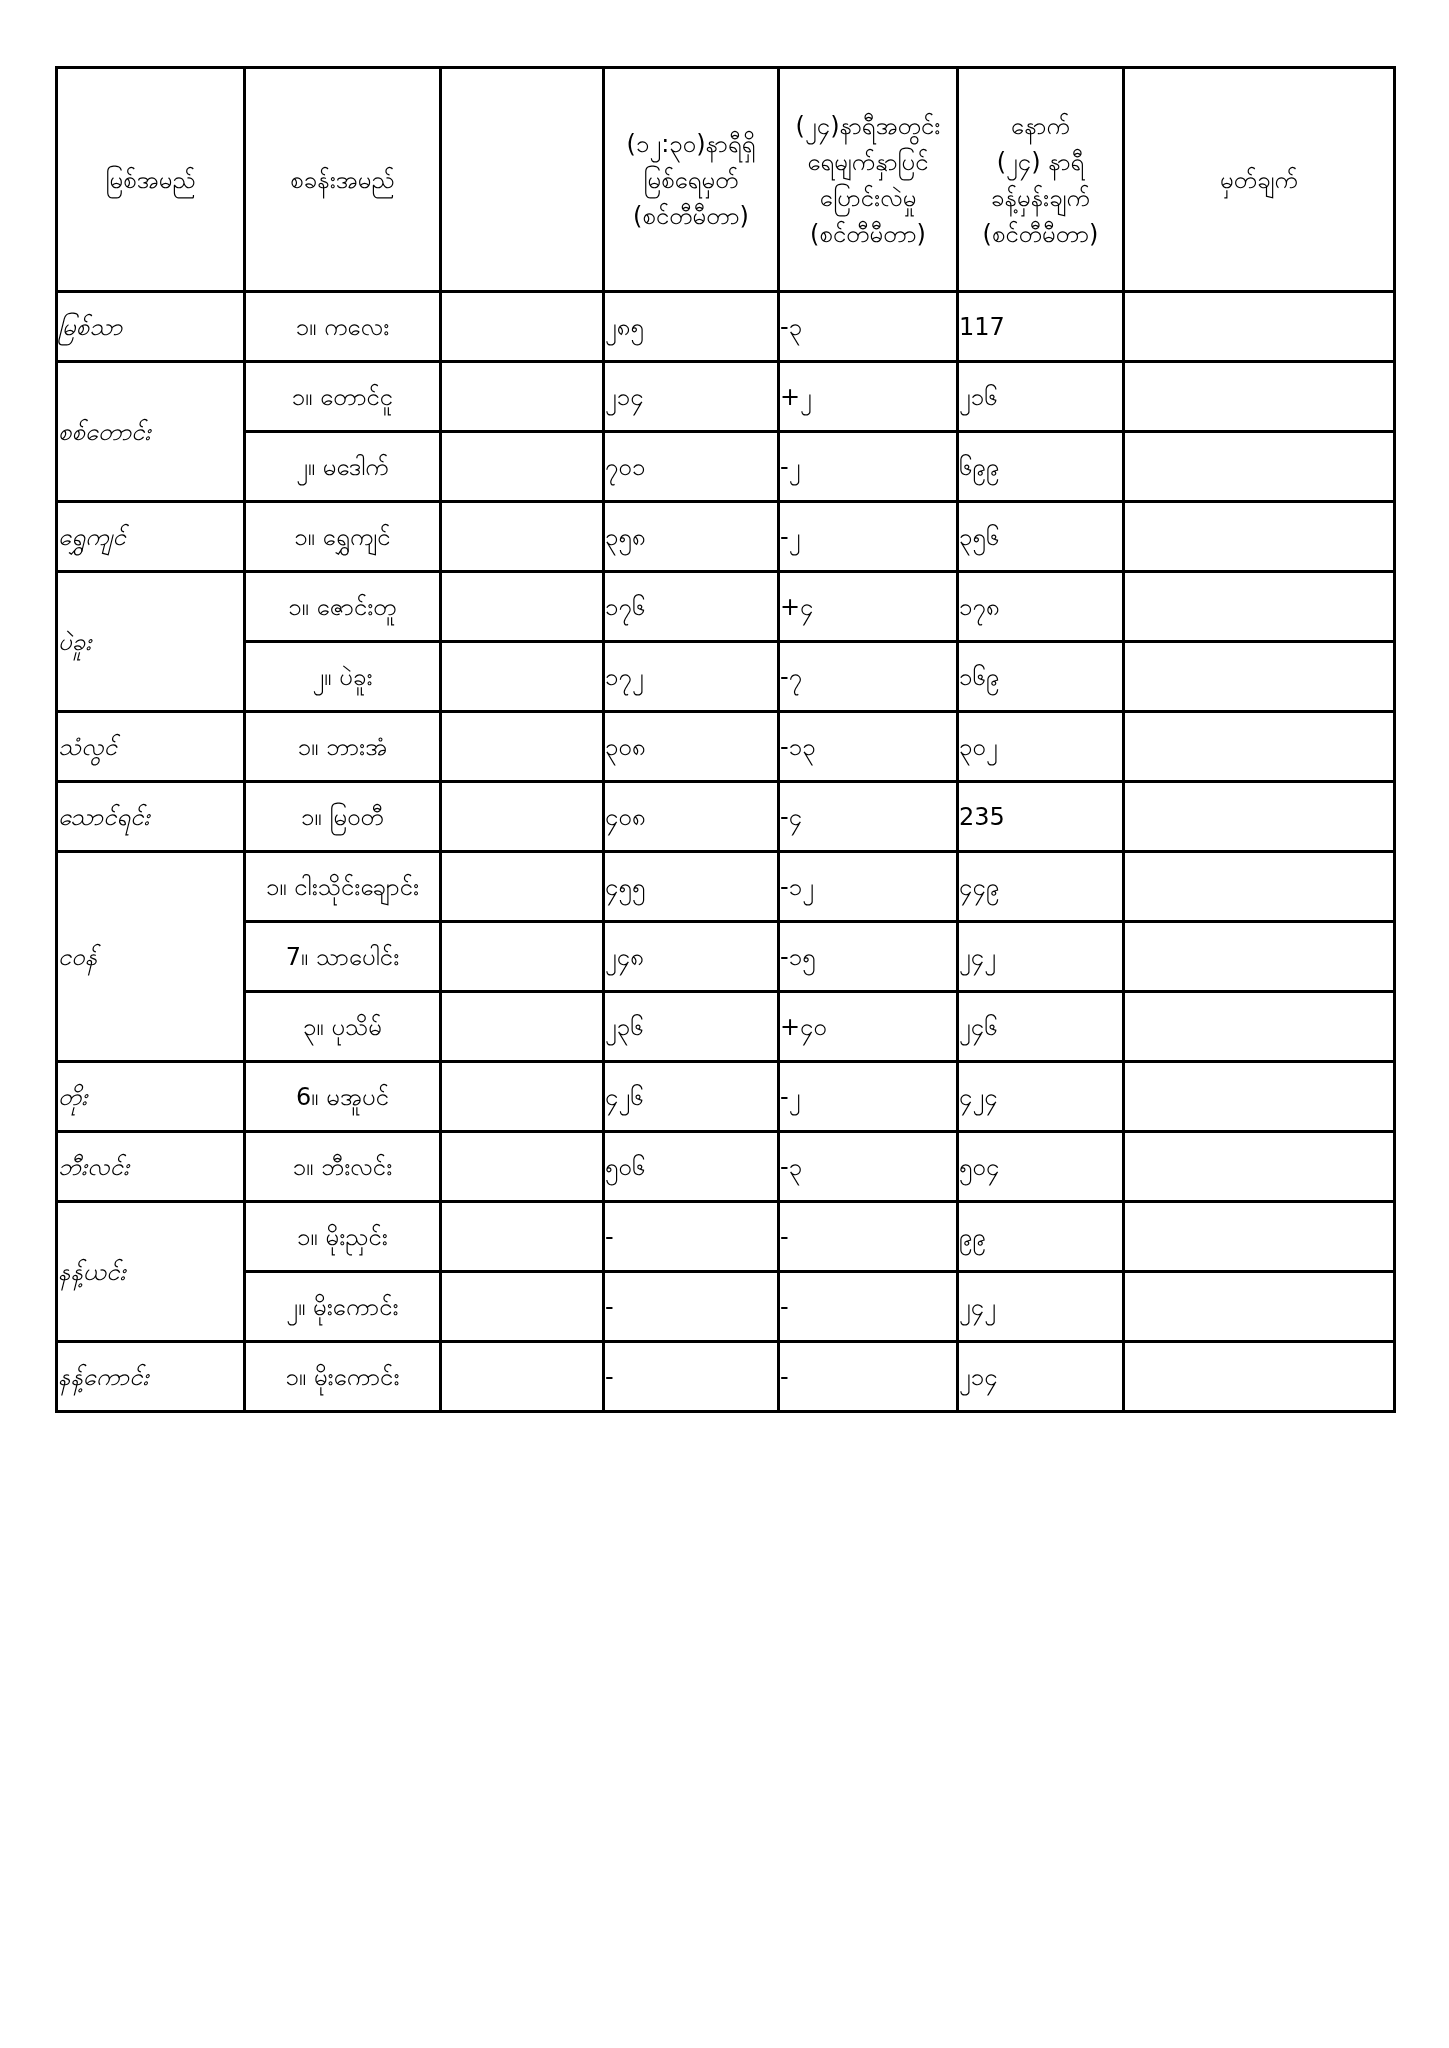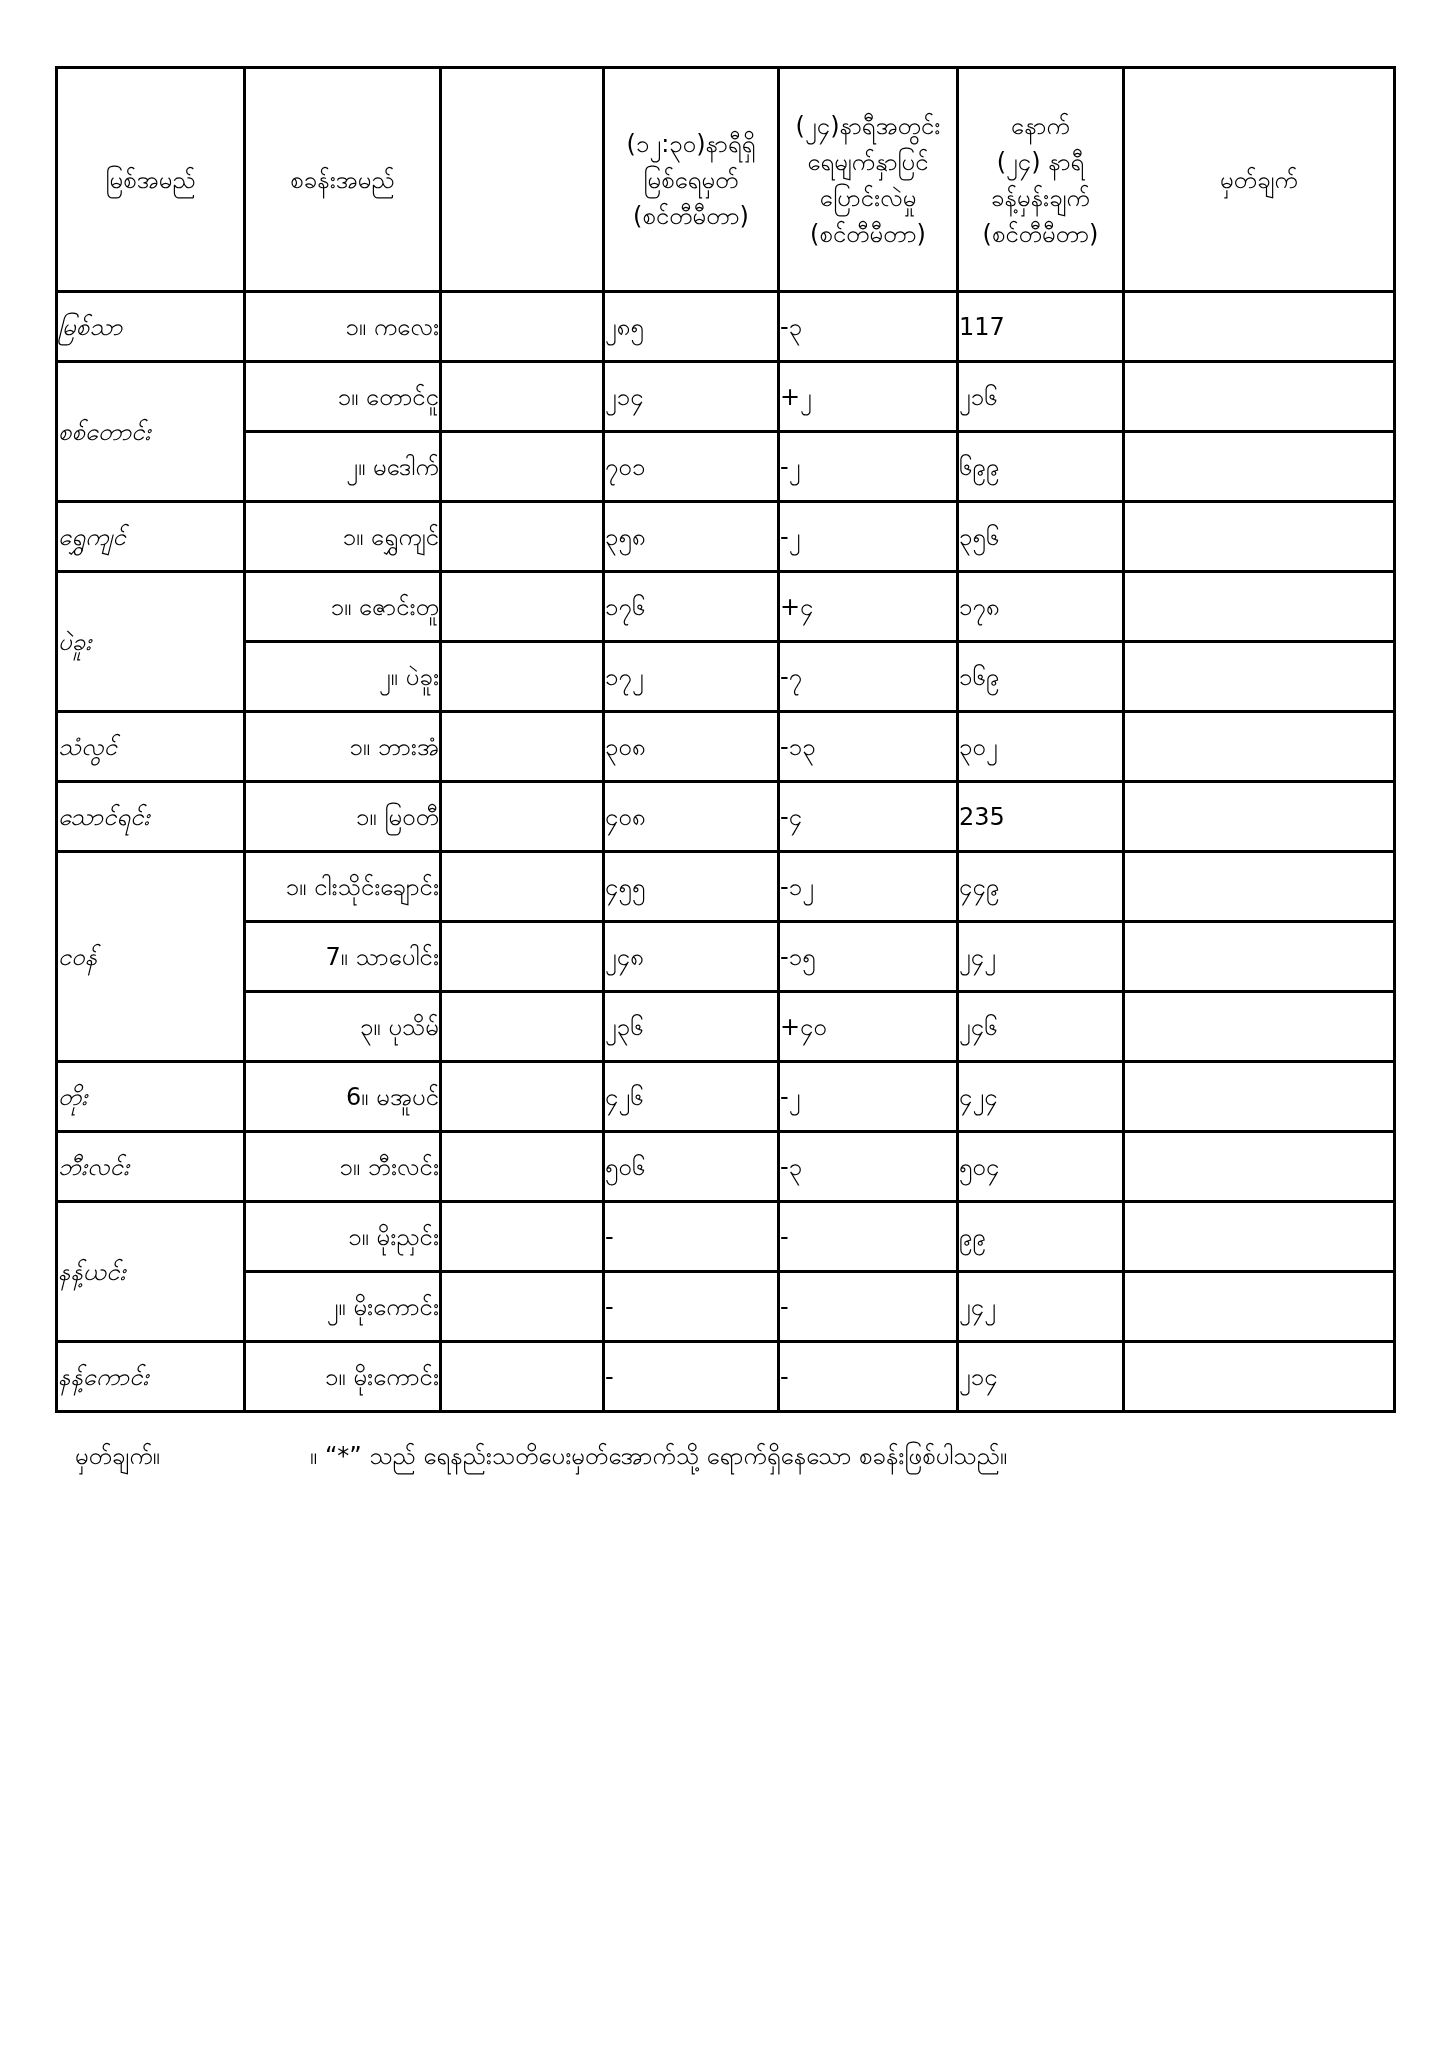--- a/index.html
+++ b/index.html
@@ -33,21 +33,21 @@
     line-height: 1.5;
     overflow: hidden;
     vertical-align: middle;
     padding: 0;
   }
   table.river-table thead tr { height: 224px; }
   table.river-table tbody tr { height: 70px; }
   th.hdr { text-align: center; padding: 0 6px; }
   th.hdr .hline { display: block; }
   td.river   { text-align: left; padding-left: 20px; font-style: italic; }
-  td.station { text-align: right; padding-left: 12px; }
+  td.station { text-align: center; padding-left: 12px; }
   td.blank   { }
   td.num     { text-align: left; }
   td.remark  { }
   .note {
     position: absolute;
     left: 75px;
     top: 1440px;
     font-size: 24px;
     white-space: nowrap;
   }
@@ -232,17 +232,14 @@
           <td class="station">၁။ မိုးကောင်း</td>
           <td class="blank"></td>
           <td class="num">-</td>
           <td class="num">-</td>
           <td class="num">၂၁၄</td>
           <td class="remark"></td>
         </tr>
       </tbody>
   </table>
 
-  <div class="note">
-    <span class="note-label">မှတ်ချက်။</span><span>။ “*” သည် ရေနည်းသတိပေးမှတ်အောက်သို့ ရောက်ရှိနေသော စခန်းဖြစ်ပါသည်။</span>
-  </div>
 
 </div>
 
 </body></html>

